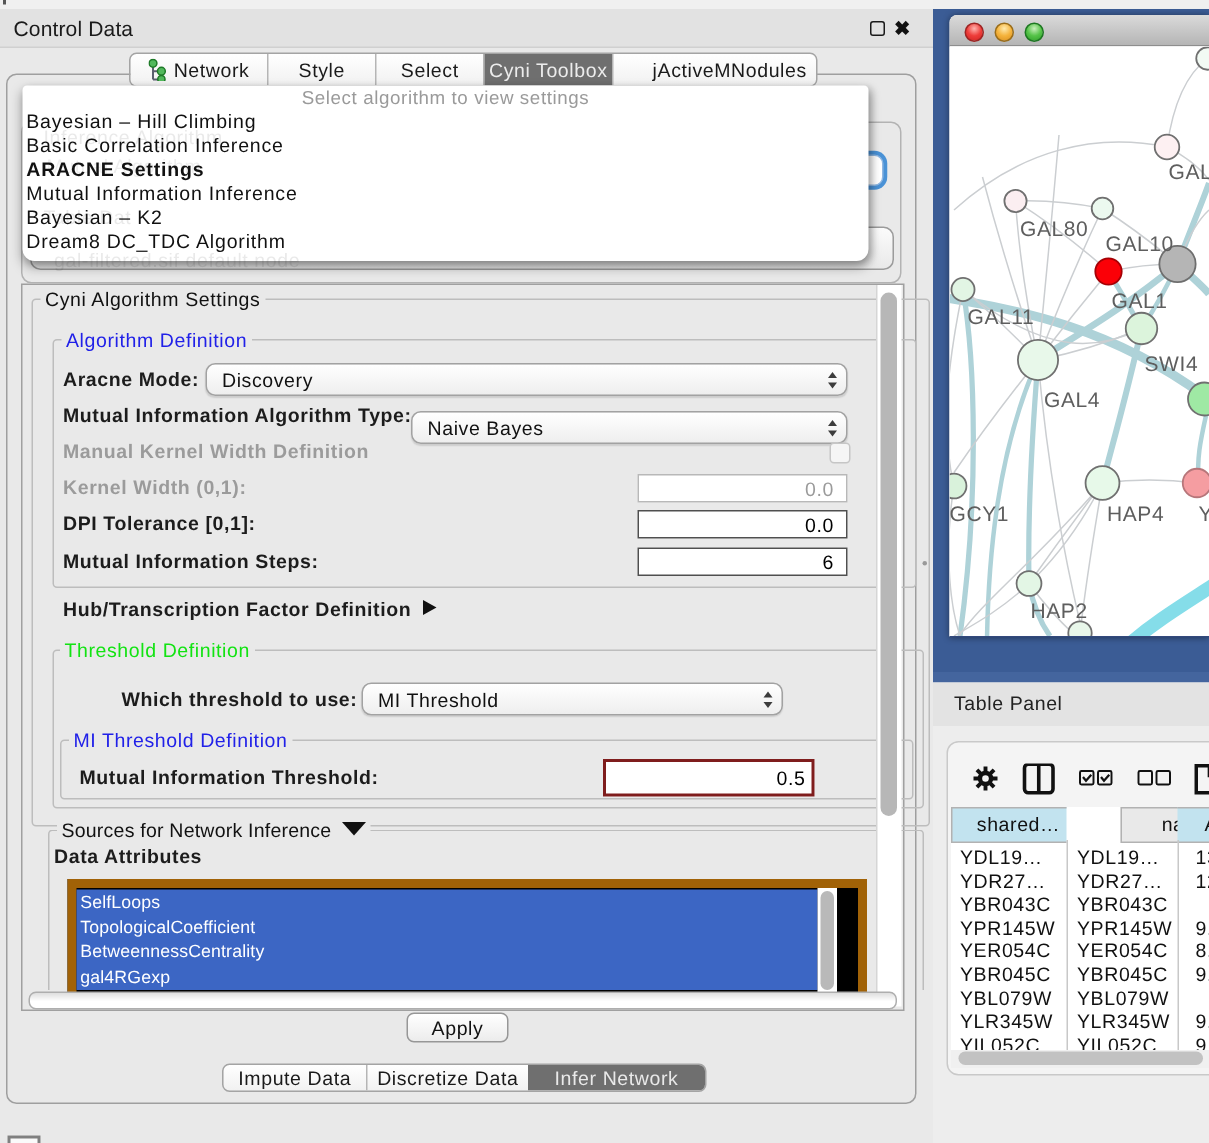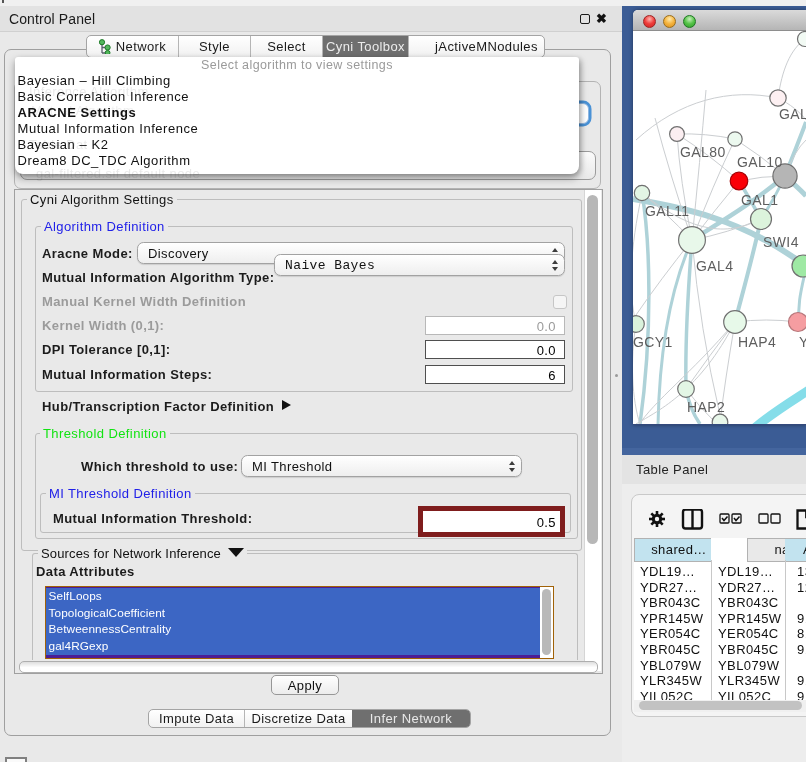--- a/index.html
+++ b/index.html
@@ -1,42 +1,42 @@
 <!DOCTYPE html>
 <html><head>
 <meta charset="utf-8">
 <style>
   html,body{margin:0;padding:0;}
   body{width:806px;height:762px;position:relative;overflow:hidden;
        font-family:"Liberation Sans",sans-serif;background:#eaeaea;letter-spacing:0.4px;}
   .abs{position:absolute;}
   .b{font-weight:bold;}
   .dis{color:#9b9b9b;}
-  .grp{position:absolute;border:1px solid #bdbdbd;border-radius:3px;}
+  .grp{position:absolute;border:1px solid #bdbdbd;border-radius:3px;padding-left:38px;}
   .grp>span{position:absolute;top:-8px;background:#e9e9e9;padding:0 3px;font-size:13px;line-height:15px;white-space:nowrap;}
   .combo{position:absolute;border:1px solid #a2a2a2;border-radius:6.5px;
          background:linear-gradient(#ffffff,#eeeeee);box-shadow:0 1px 1px rgba(0,0,0,.12);
          font-size:13px;color:#111;}
   .combo .ct{position:absolute;left:10px;top:0;bottom:0;display:flex;align-items:center;}
   .arr{position:absolute;right:6px;top:50%;width:6px;height:13px;margin-top:-6.5px;}
   .arr:before{content:"";position:absolute;left:0;top:1px;border-left:3px solid transparent;border-right:3px solid transparent;border-bottom:4px solid #3c3c3c;}
   .arr:after{content:"";position:absolute;left:0;bottom:1px;border-left:3px solid transparent;border-right:3px solid transparent;border-top:4px solid #3c3c3c;}
   .fld{position:absolute;background:#fff;font-size:13px;text-align:right;}
   .fld span{position:absolute;right:8px;top:50%;transform:translateY(-50%);}
   .lbl{position:absolute;font-size:13px;color:#1c1c1c;white-space:nowrap;transform:translateY(-50%);}
   .lbl.dis{color:#9b9b9b;}
 </style>
 </head>
 <body>
 
 <div class="abs" style="left:0;top:0;width:622px;height:762px;background:#e9e9e9;">
 
   <div class="abs" style="left:0;top:0;width:622px;height:6px;background:#f0f0f0;"></div>
   <div class="abs" style="left:0;top:6px;width:622px;height:25px;background:#e2e2e2;border-bottom:1px solid #d0d0d0;"></div>
-  <div class="abs" style="left:9px;top:19px;transform:translateY(-50%);font-size:14px;letter-spacing:0.1px;color:#1a1a1a;">Control Panel</div>
+  <div class="abs" style="left:9px;top:19px;transform:translateY(-50%);font-size:14px;letter-spacing:0.1px;color:#1a1a1a;">Control Data</div>
   <div class="abs" style="left:2px;top:0;width:1.5px;height:3px;background:#555;"></div>
   <div class="abs" style="left:580px;top:14px;width:8px;height:8px;border:1.6px solid #1a1a1a;border-radius:2px;"></div>
   <div class="abs" style="left:596px;top:11px;font-size:13px;font-weight:bold;color:#111;">✖</div>
 
   <div class="abs" style="left:4px;top:49px;width:605px;height:685px;border:1px solid #9f9f9f;border-radius:7px;background:#e9e9e9;"></div>
 
   <div class="abs" style="left:86px;top:35px;height:21px;display:flex;border:1px solid #a4a4a4;border-radius:5px;overflow:hidden;background:linear-gradient(#ffffff,#f1f1f1);font-size:13px;color:#1a1a1a;">
     <div style="width:91px;display:flex;align-items:center;justify-content:center;border-right:1px solid #b5b5b5;">
       <svg width="13" height="15" viewBox="0 0 13 15" style="margin-right:4px;">
         <path d="M3 5 V14 M3 8.5 H7 M3 14 H7" fill="none" stroke="#5a5f6e" stroke-width="1.3"></path>
@@ -66,21 +66,21 @@
     <span style="left:5px;color:#2121e8;">Algorithm Definition</span>
   </div>
 
   <div class="lbl b" style="left:42px;top:253px;">Aracne Mode:</div>
   <div class="combo" style="left:137px;top:242px;width:426px;height:20px;">
       <span class="ct">Discovery</span>
       <span class="arr"></span>
     </div>
 
   <div class="lbl b" style="left:42px;top:277px;">Mutual Information Algorithm Type:</div>
-  <div class="combo" style="left:274px;top:254px;width:289px;height:20px;font-family:Liberation Mono, monospace;">
+  <div class="combo" style="left:274px;top:274px;width:289px;height:20px;">
       <span class="ct">Naive Bayes</span>
       <span class="arr"></span>
     </div>
 
   <div class="lbl b dis" style="left:42px;top:301px;">Manual Kernel Width Definition</div>
   <div class="abs" style="left:553px;top:295px;width:12px;height:12px;border:1px solid #c6c6c6;border-radius:3px;background:#f5f5f5;"></div>
 
   <div class="lbl b dis" style="left:42px;top:325px;">Kernel Width (0,1):</div>
   <div class="fld" style="left:425px;top:316px;width:138px;height:17px;border:1px solid #b8b8b8;">
       <span class="dis">0.0</span>
@@ -105,30 +105,30 @@
   <div class="lbl b" style="left:81px;top:466px;">Which threshold to use:</div>
   <div class="combo" style="left:241px;top:455px;width:279px;height:20px;">
       <span class="ct">MI Threshold</span>
       <span class="arr"></span>
     </div>
 
   <div class="grp" style="left:40px;top:493px;width:529px;height:38px;">
     <span style="left:5px;color:#2121e8;">MI Threshold Definition</span>
   </div>
   <div class="lbl b" style="left:53px;top:518px;">Mutual Information Threshold:</div>
-  <div class="fld" style="left:418px;top:506px;width:137px;height:21px;border:5px solid #7f1d1d;">
+  <div class="fld" style="left:402px;top:506px;width:137px;height:21px;border:2px solid #7f1d1d;">
       <span style="right:4px;">0.5</span>
     </div>
 
   <div class="grp" style="left:32px;top:553px;width:544px;height:106px;border-bottom:none;border-bottom-left-radius:0;border-bottom-right-radius:0;">
     <span style="left:5px;color:#111;letter-spacing:0.15px;">Sources for Network Inference <span style="display:inline-block;vertical-align:1px;margin-left:3px;width:0;height:0;border-left:8.5px solid transparent;border-right:8.5px solid transparent;border-top:9px solid #111;"></span></span>
   </div>
   <div class="lbl b" style="left:36px;top:571px;">Data Attributes</div>
 
-  <div class="abs" style="left:45px;top:586px;width:507px;height:71px;background:#4c1d95;border:1px solid #a16207;">
+  <div class="abs" style="left:45px;top:586px;width:507px;height:71px;background:#000000;border:6px solid #a16207;padding-left:14px;">
     <div class="abs" style="left:0;top:1px;width:494px;height:67px;background:#3c66c4;"></div>
     <div class="abs" style="left:2.5px;top:1px;width:480px;font-size:11.8px;letter-spacing:0.1px;color:#fff;line-height:16.6px;">SelfLoops<br>TopologicalCoefficient<br>BetweennessCentrality<br>gal4RGexp</div>
     <div class="abs" style="left:494px;top:0;width:13px;height:71px;background:#fff;"></div>
     <div class="abs" style="left:496px;top:2px;width:9px;height:66px;background:#b9b9b9;border-radius:4.5px;"></div>
   </div>
 
   <div class="abs" style="left:584px;top:190px;width:16px;height:481px;background:#ffffff;border-left:1px solid #d5d5d5;"></div>
   <div class="abs" style="left:586.5px;top:195px;width:11px;height:349px;background:#b7b7b7;border-radius:5.5px;"></div>
 
   <div class="abs" style="left:19px;top:661px;width:577px;height:10px;border:1px solid #aeaeae;border-radius:5px;background:linear-gradient(#dedede,#ffffff 55%);"></div>

